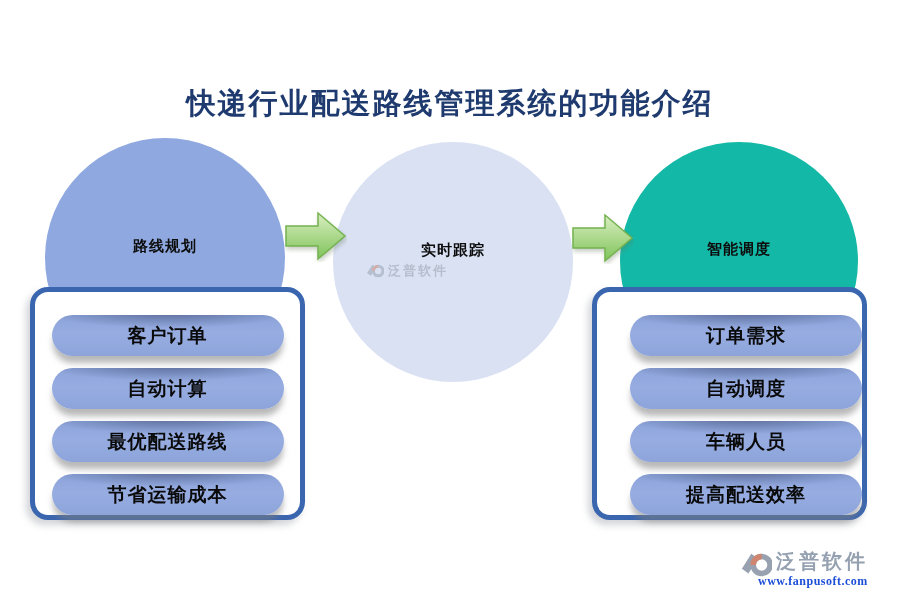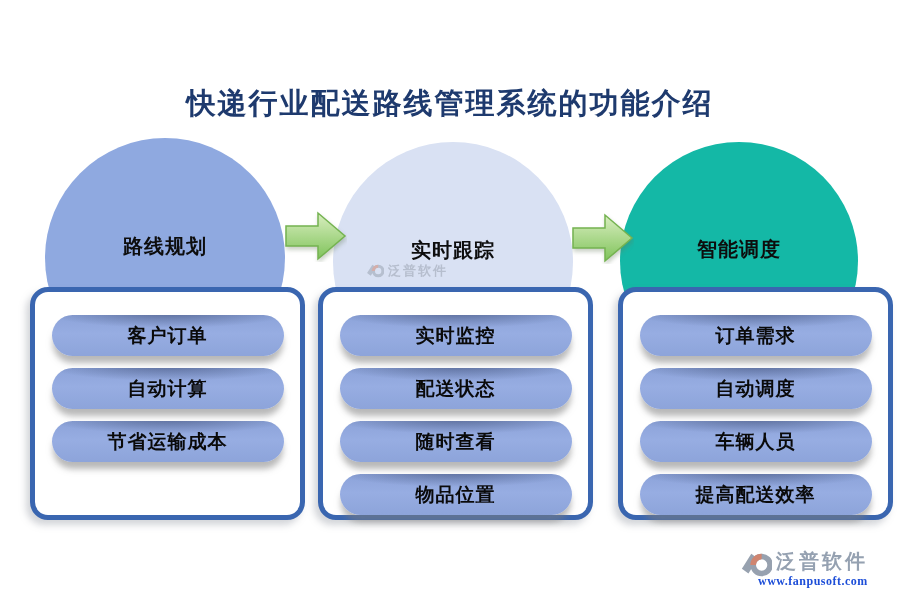--- a/index.html
+++ b/index.html
@@ -11,41 +11,41 @@
   .title{
     position:absolute;top:84px;left:0;width:100%;text-align:center;
     font-size:29px;font-weight:bold;color:#1E3A6E;letter-spacing:2px;
   }
   
   .circle{
     position:absolute;border-radius:50%;
     display:flex;align-items:center;justify-content:center;
   }
   .circle .label{
-    font-size:20px;font-weight:bold;color:#0d0d0d;letter-spacing:1px;
+    font-size:15px;font-weight:bold;color:#0d0d0d;letter-spacing:1px;
     margin-bottom:23px;
   }
   .circle1{left:45px;top:138px;width:240px;height:240px;background:#8FA9E0;}
   .circle2{left:333px;top:142px;width:240px;height:240px;background:#D9E1F3;text-align:center;}
   .circle3{left:620px;top:142px;width:238px;height:238px;background:#14b8a6;}
   
   .arrow{position:absolute;width:62px;height:52px;}
   .arrow1{left:285px;top:210px;}
   .arrow2{left:572px;top:212px;}
   
   .card{
     position:absolute;top:287px;height:233px;width:275px;box-sizing:border-box;
     background:#ffffff;border:5px solid #3A66B0;border-radius:18px;
     box-shadow:-4px 5px 7px rgba(130,135,145,0.35);
     display:flex;flex-direction:column;align-items:center;
     padding-top:23px;gap:12px;z-index:3;
   }
   .card1{left:30px;}
   .card2{left:318px;}
-  .card3{left:618px;}
+  .card3{left:592px;align-items:flex-end;}
   .pill{
     width:232px;height:41px;border-radius:21px;
     background:
       radial-gradient(ellipse 75% 55% at 50% -8%, rgba(40,52,88,0.5), rgba(40,52,88,0) 72%),
       linear-gradient(180deg,#8CA3D9 0%,#97ADE2 45%,#8DA4DA 100%);
     box-shadow:0 8px 6px -1px rgba(125,125,125,0.55);
     text-align:center;line-height:41px;
     font-size:19px;font-weight:bold;color:#0a0a0a;letter-spacing:1px;
     flex:0 0 auto;
   }
@@ -113,27 +113,22 @@
       <path d="M2,21 L12,5 L19,10 L9,26 Z" fill="#9AA4B2"></path>
       <circle cx="23" cy="17" r="9" fill="none" stroke="#9AA4B2" stroke-width="6"></circle>
       <path d="M14,17 A9,9 0 0 1 23,8" stroke="#D08570" stroke-width="6" fill="none"></path>
     </svg>
     <span class="wm-text">泛普软件</span>
   </div>
 
   <div class="card card1">
     <div class="pill">客户订单</div>
     <div class="pill">自动计算</div>
+    <div class="pill">最优配送路线</div>
     <div class="pill">节省运输成本</div>
-  </div>
-  <div class="card card2">
-    <div class="pill">实时监控</div>
-    <div class="pill">配送状态</div>
-    <div class="pill">随时查看</div>
-    <div class="pill">物品位置</div>
   </div>
   <div class="card card3">
     <div class="pill">订单需求</div>
     <div class="pill">自动调度</div>
     <div class="pill">车辆人员</div>
     <div class="pill">提高配送效率</div>
   </div>
 
   <div class="footer">
     <svg class="f-icon" width="32" height="34" viewBox="0 0 34 34">

